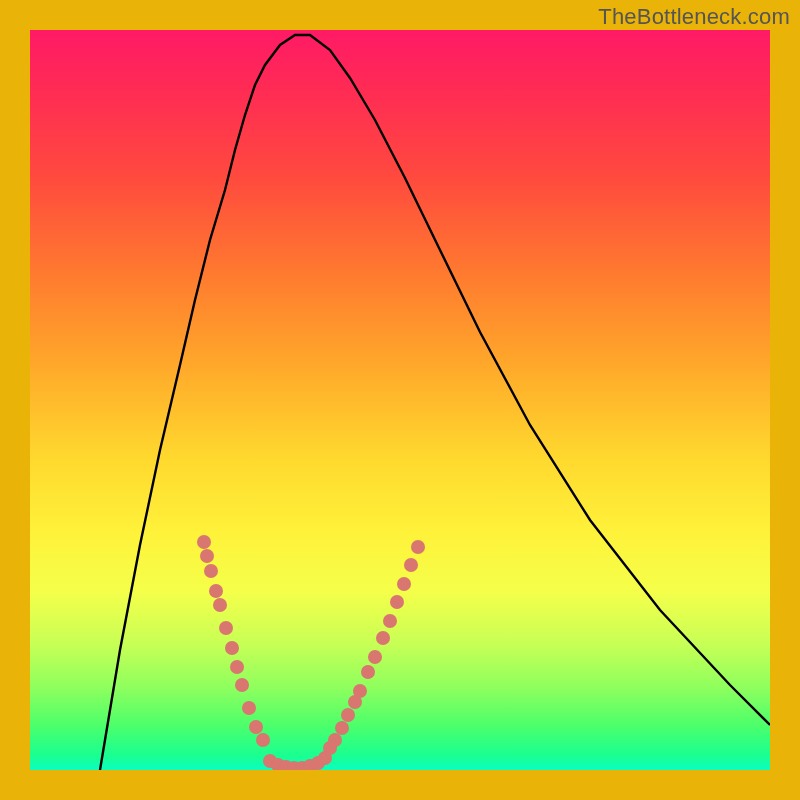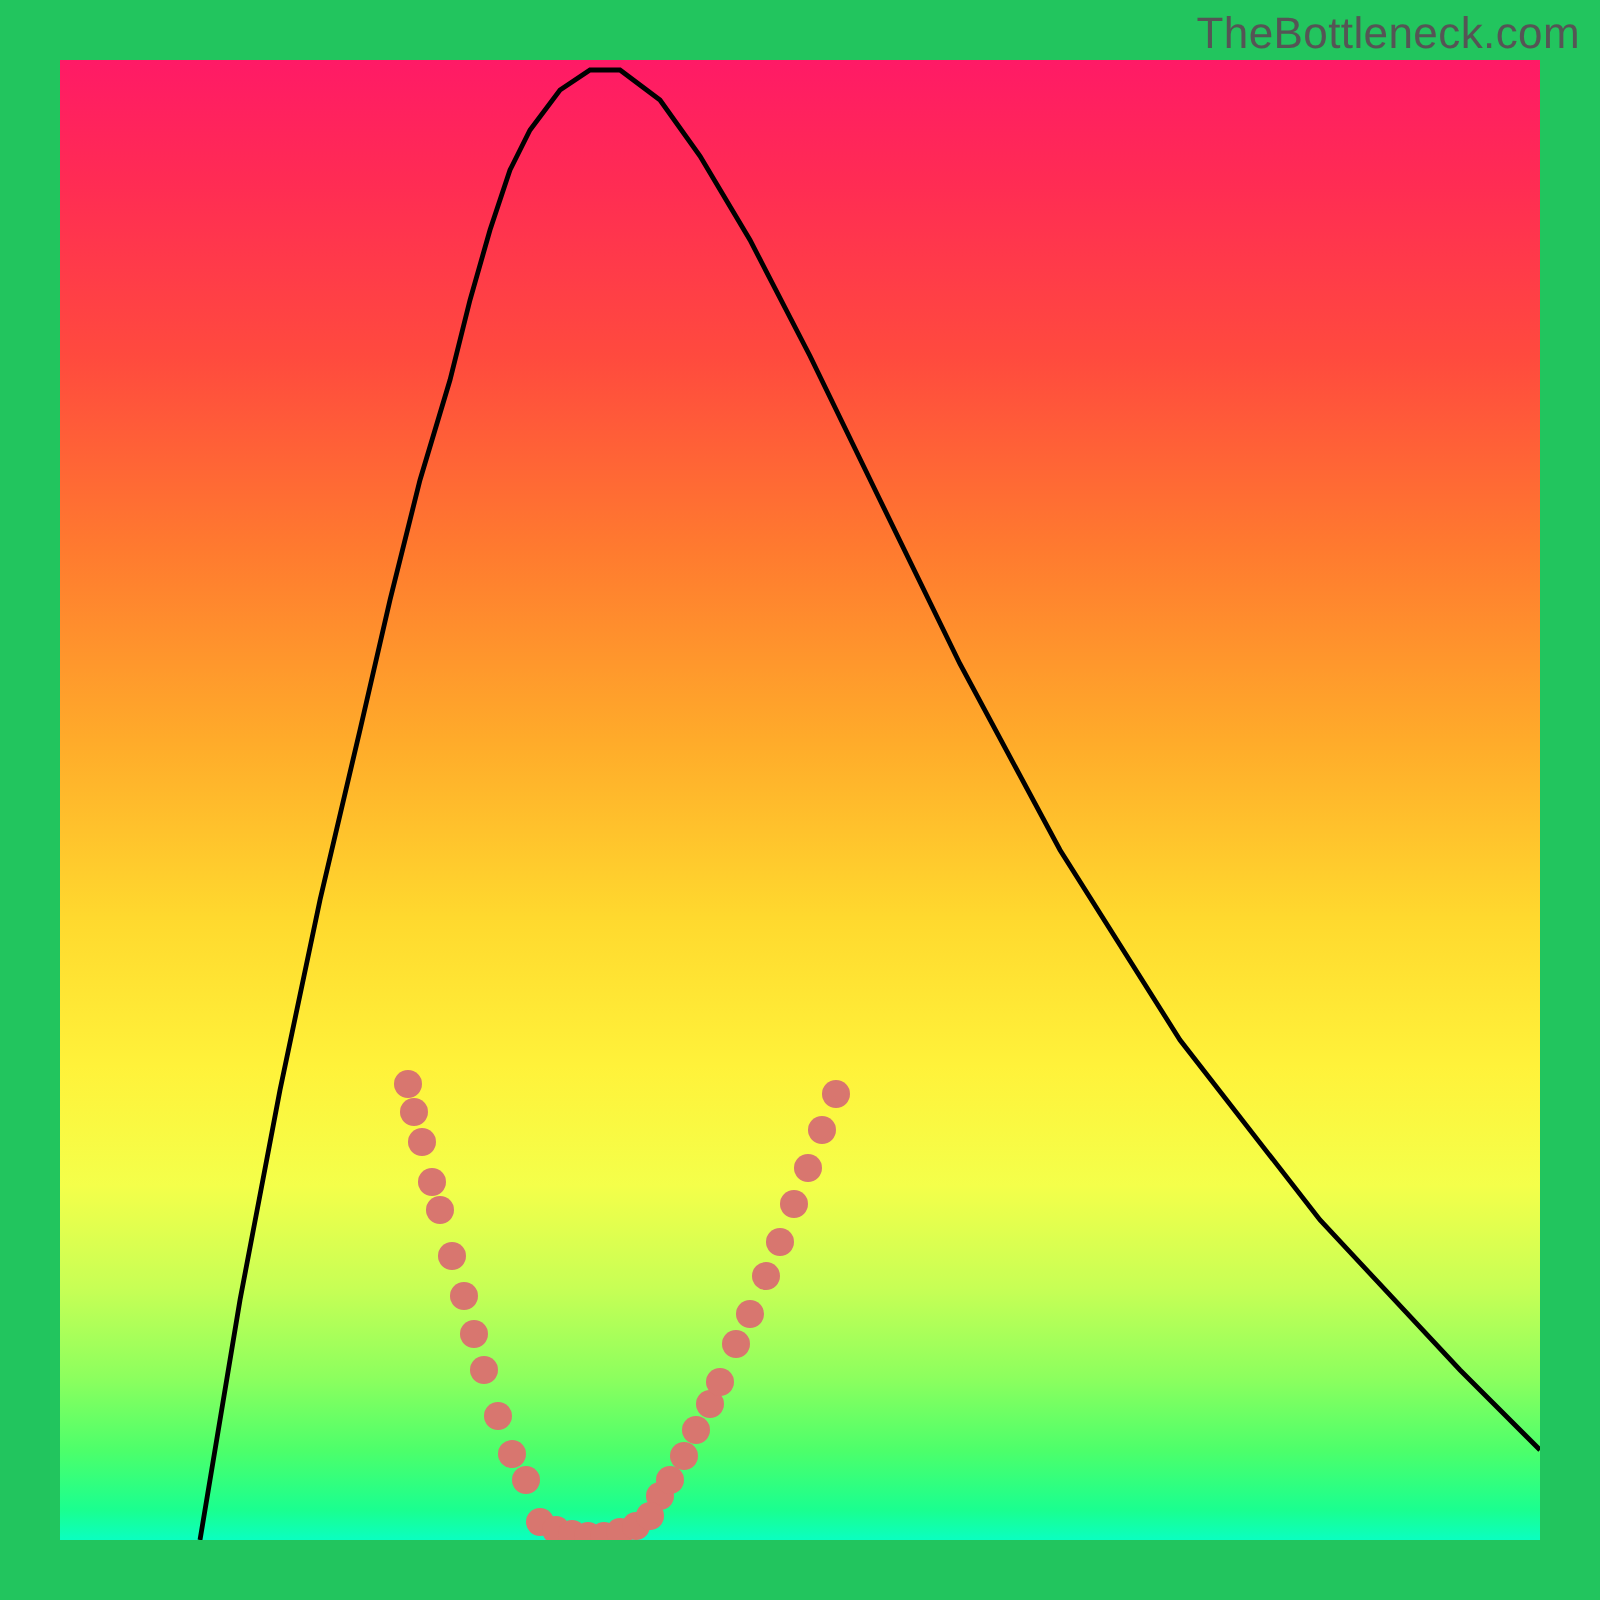--- a/index.html
+++ b/index.html
@@ -7,21 +7,21 @@
     padding: 0;
     width: 800px;
     height: 800px;
     overflow: hidden;
     background: #000;
     font-family: Arial, Helvetica, sans-serif;
   }
   .frame {
     position: absolute;
     inset: 0;
-    background: #22c55e;
+    background: #eab308;
     padding-left: 40px;
   }
   .plot-area {
     position: absolute;
     left: 30px;
     top: 30px;
     width: 740px;
     height: 740px;
     overflow: hidden;
   }

